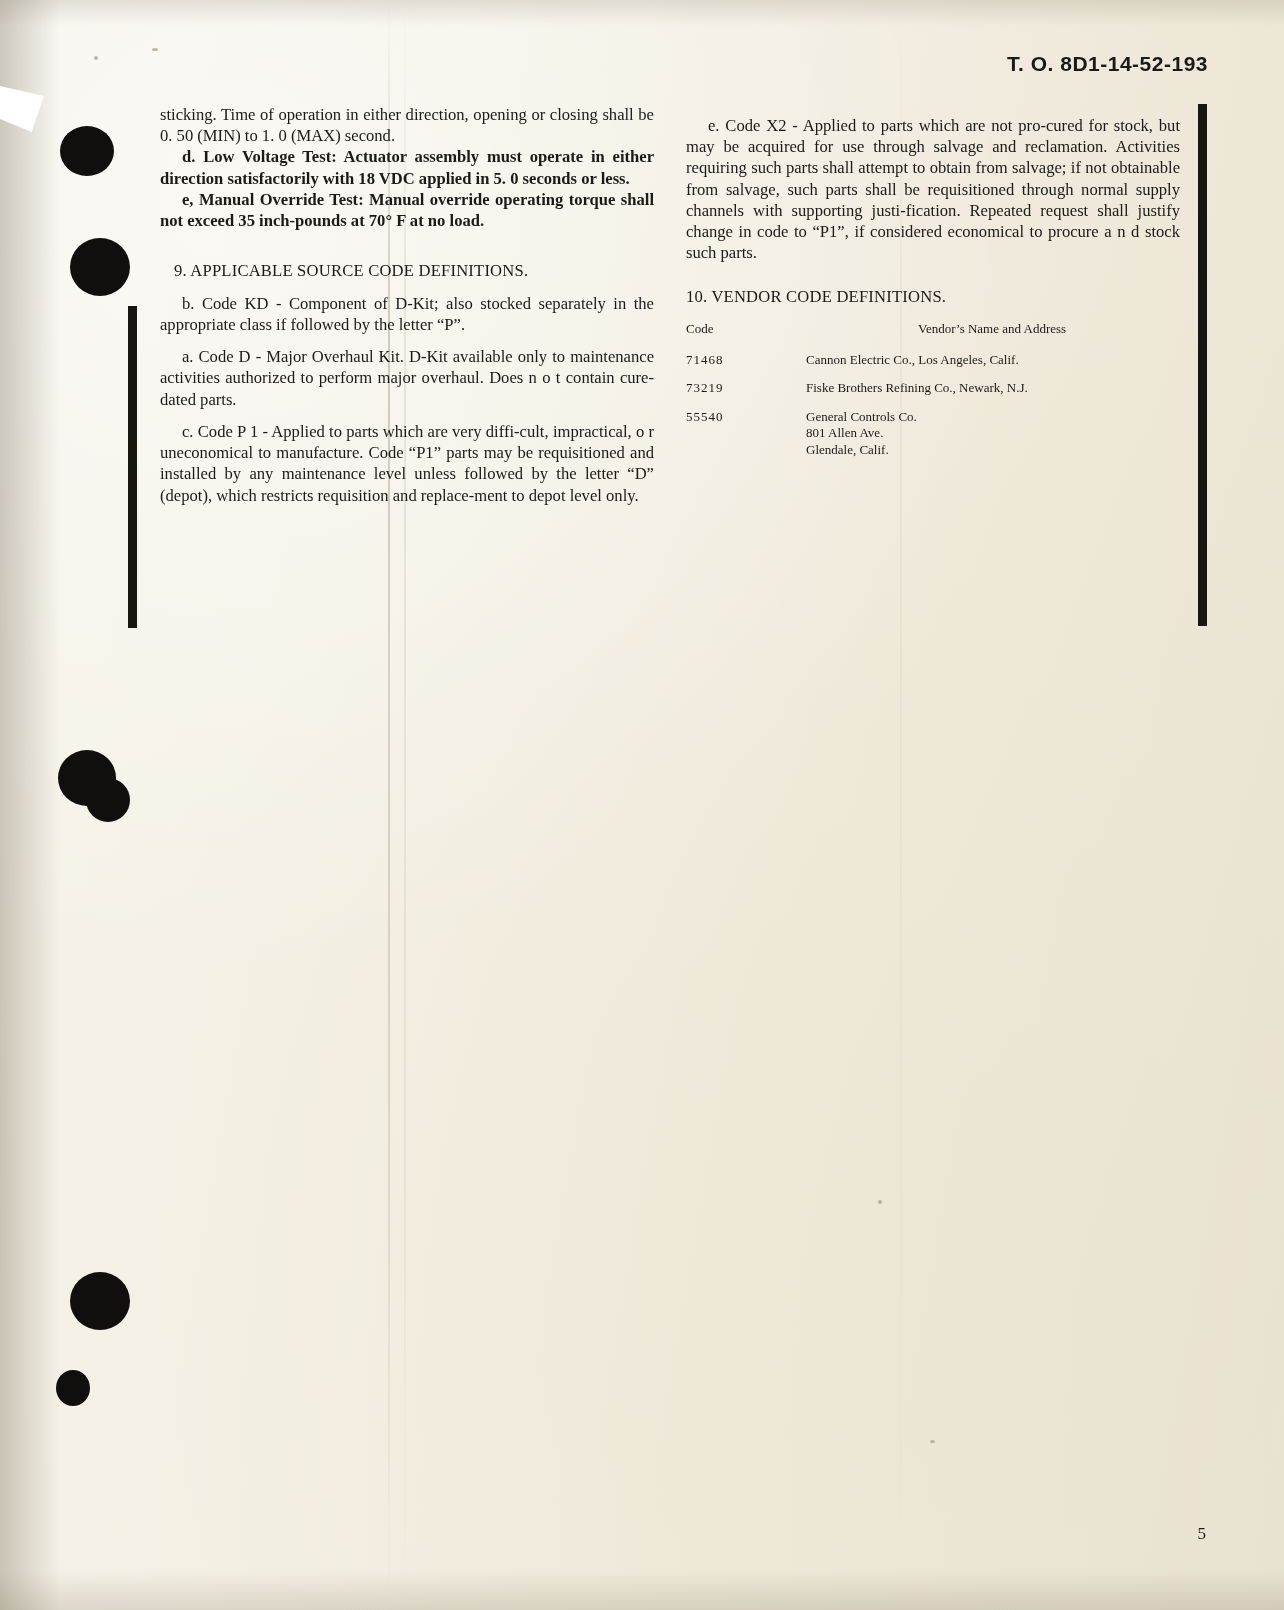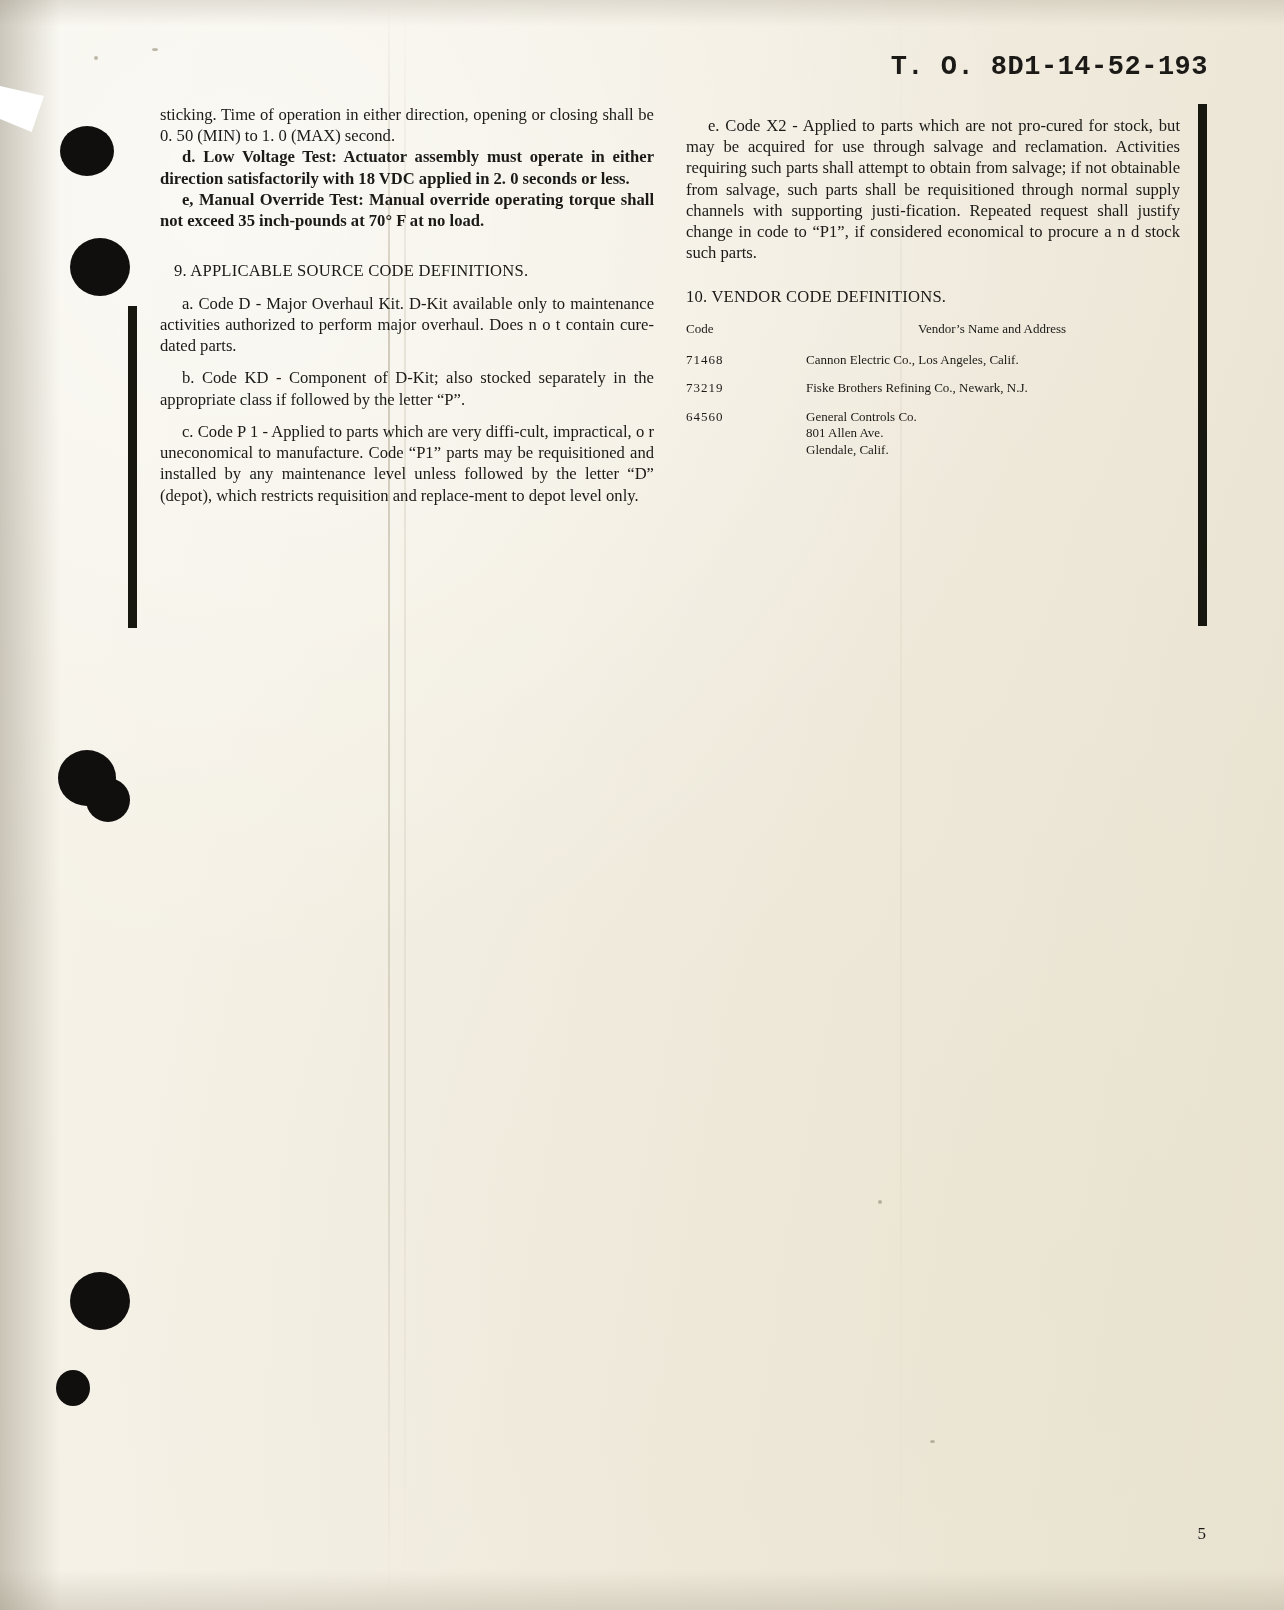--- a/index.html
+++ b/index.html
@@ -69,24 +69,24 @@
   
   .change-bar {
     position: absolute;
     width: 9px;
     background: #17160f;
   }
   .header {
     position: absolute;
     right: 76px;
     top: 52px;
-    font-size: 27px;
+    font-size: 21px;
     font-weight: bold;
     letter-spacing: 0.5px;
-    font-family: Liberation Mono, monospace;
+    font-family: Liberation Sans, sans-serif;
   }
   .col {
     position: absolute;
     top: 104px;
     width: 494px;
     font-size: 16.6px;
     line-height: 1.28;
     text-align: justify;
   }
   .col-left { left: 160px; }
@@ -168,25 +168,25 @@
 
   <div class="speck" style="left:94px; top:56px; width:4px; height:4px;"></div>
   <div class="speck" style="left:152px; top:48px; width:6px; height:3px;"></div>
   <div class="speck" style="left:878px; top:1200px; width:4px; height:4px;"></div>
   <div class="speck" style="left:930px; top:1440px; width:5px; height:3px;"></div>
 
   <div class="header">T. O.  8D1-14-52-193</div>
 
   <div class="col col-left">
     <p>sticking.  Time  of  operation  in  either  direction, opening  or  closing  shall  be 0. 50 (MIN) to 1. 0 (MAX) second.</p>
-    <p class="p-indent bold">d.  Low  Voltage  Test:  Actuator  assembly  must operate in either direction satisfactorily with 18 VDC applied in 2. 0 seconds or less.</p>
+    <p class="p-indent bold">d.  Low  Voltage  Test:  Actuator  assembly  must operate in either direction satisfactorily with 18 VDC applied in 5. 0 seconds or less.</p>
     <p class="p-indent bold">e,  Manual Override Test: Manual override operating torque  shall  not  exceed 35 inch-pounds at 70° F at no load.</p>
     <p class="heading">9.  APPLICABLE SOURCE CODE DEFINITIONS.</p>
+    <p class="p-indent p-gap">b.   Code  KD  -  Component  of  D-Kit;  also  stocked separately  in  the  appropriate  class  if  followed  by  the letter “P”.</p>
     <p class="p-indent p-gap">a.   Code  D  -  Major  Overhaul  Kit.  D-Kit  available only  to  maintenance  activities  authorized  to  perform major  overhaul.  Does  n o t  contain  cure-dated  parts.</p>
-    <p class="p-indent p-gap">b.   Code  KD  -  Component  of  D-Kit;  also  stocked separately  in  the  appropriate  class  if  followed  by  the letter “P”.</p>
     <p class="p-indent p-gap">c.   Code P 1 - Applied to parts which are very diffi-cult,  impractical,  o r  uneconomical  to  manufacture. Code  “P1”  parts  may  be  requisitioned  and  installed by  any  maintenance  level  unless  followed  by  the  letter “D”  (depot),  which  restricts  requisition  and  replace-ment  to  depot  level  only.</p>
   </div>
 
   <div class="col col-right">
     <p class="p-indent p-gap">e.   Code  X2 -  Applied  to  parts  which  are  not  pro-cured  for  stock,  but  may  be  acquired  for  use  through salvage  and  reclamation.  Activities  requiring  such parts shall attempt to obtain from salvage; if not obtainable  from  salvage,  such parts  shall  be  requisitioned through  normal  supply  channels  with  supporting  justi-fication. Repeated request shall justify change in code to  “P1”,  if  considered  economical  to  procure  a n d stock such parts.</p>
     <p class="vendor-head">10.  VENDOR CODE DEFINITIONS.</p>
 
     <table class="vendor-table">
       <thead>
         <tr>
@@ -201,21 +201,21 @@
             <span class="addr-line">Cannon Electric Co., Los Angeles, Calif.</span>
           </td>
         </tr>
         <tr>
           <td class="code">73219</td>
           <td class="name">
             <span class="addr-line">Fiske Brothers Refining Co., Newark, N.J.</span>
           </td>
         </tr>
         <tr>
-          <td class="code">64560</td>
+          <td class="code">55540</td>
           <td class="name">
             <span class="addr-line">General Controls Co.</span>
             <span class="addr-line">801 Allen Ave.</span>
             <span class="addr-line">Glendale, Calif.</span>
           </td>
         </tr>
       </tbody>
     </table>
   </div>
 

